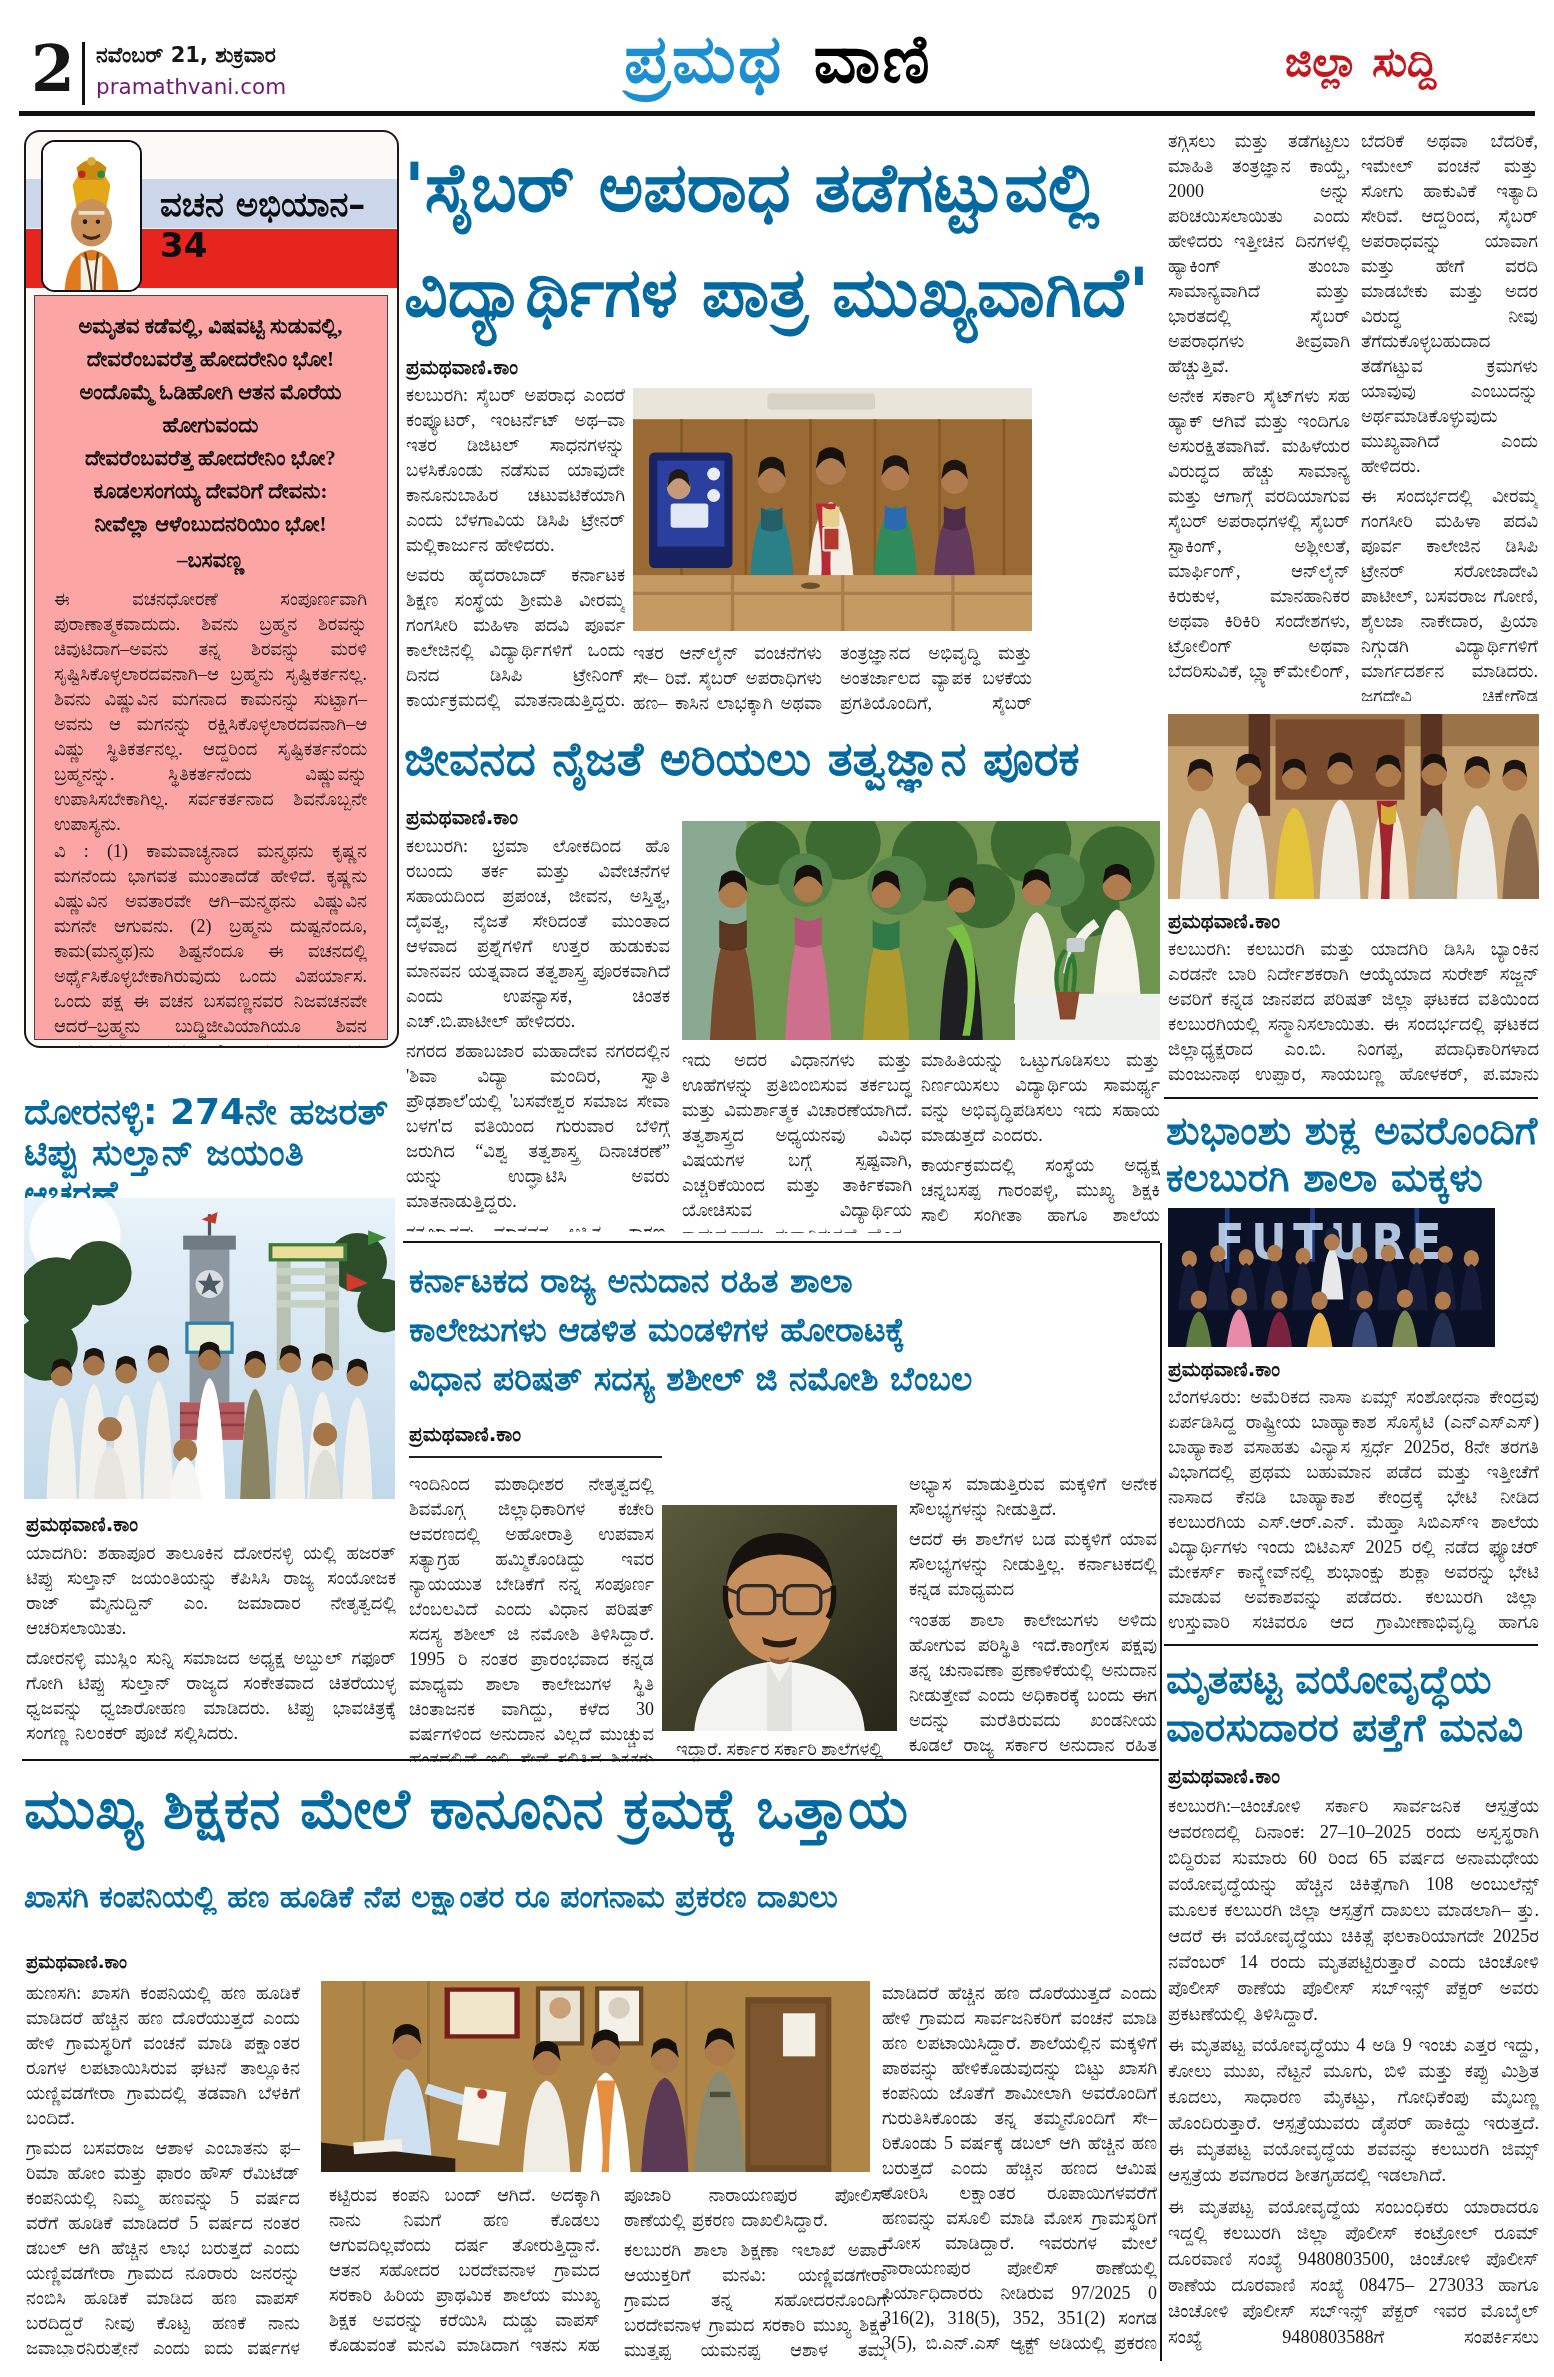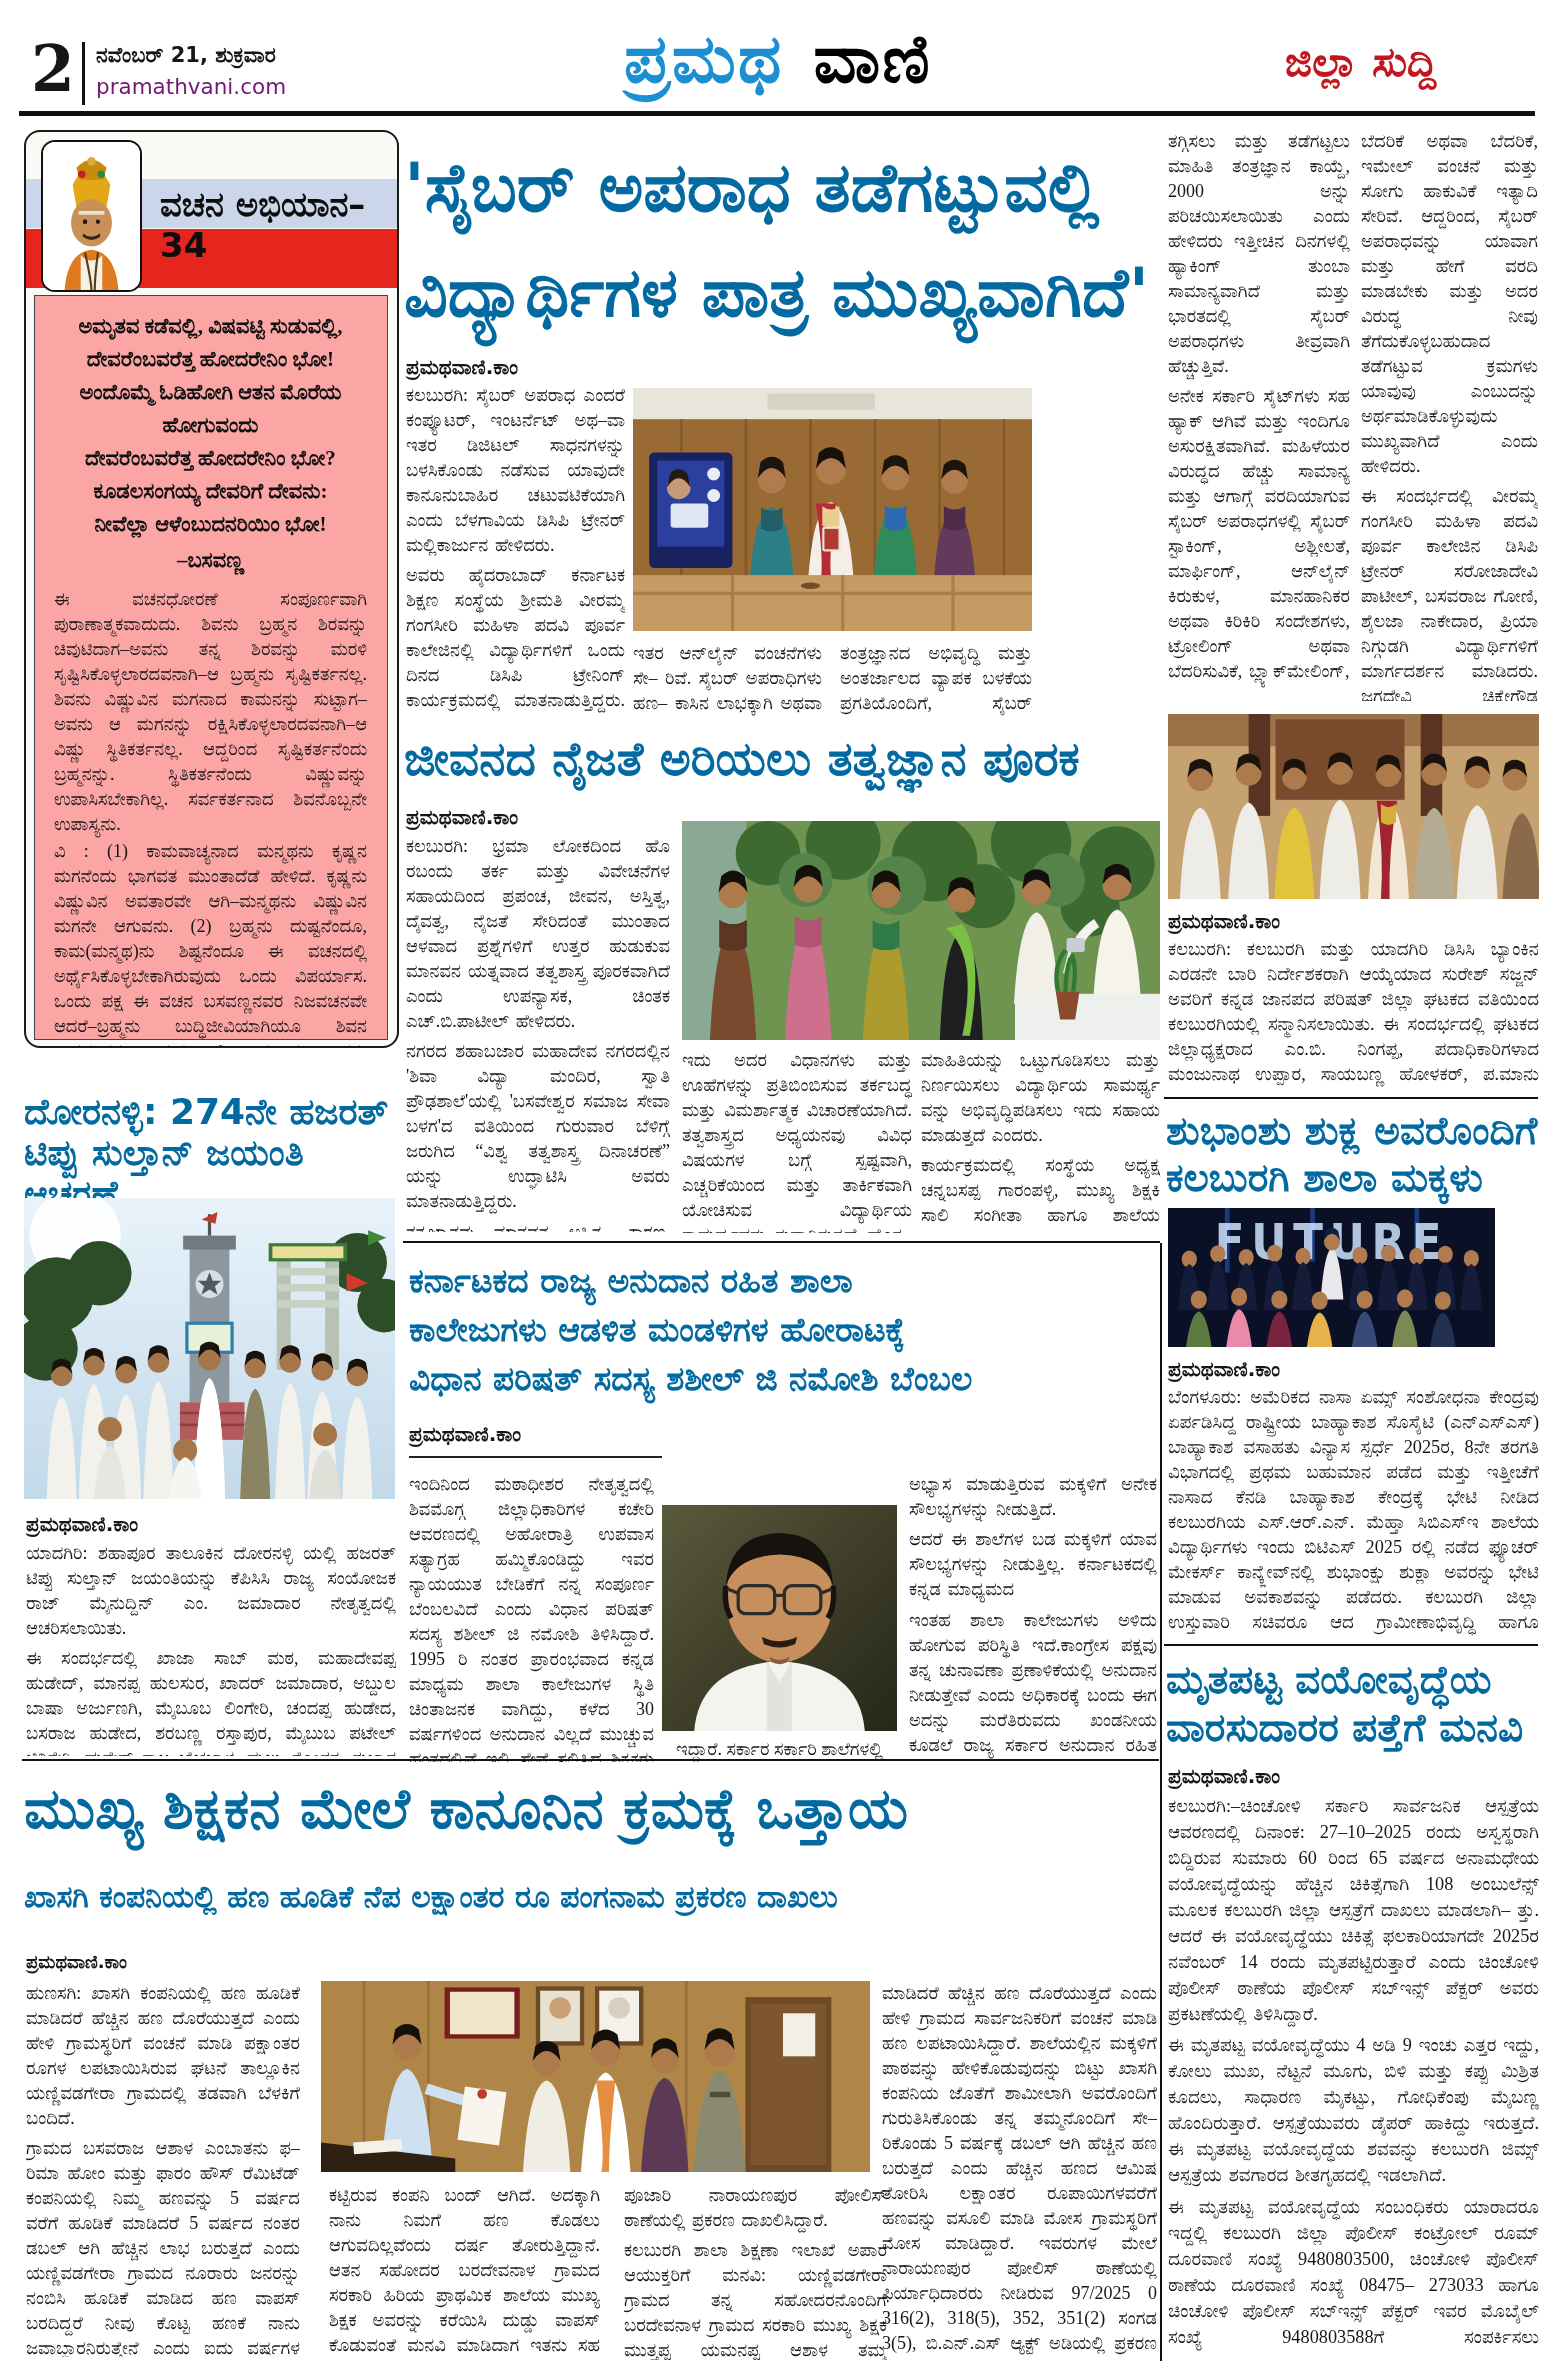--- a/index.html
+++ b/index.html
@@ -393,20 +393,21 @@
           </g>
         <path d="M130 560 q8 -90 30 -98 q22 8 30 98 Z" fill="#e8e6e0"></path>
         <path d="M270 560 q8 -70 30 -78 q22 8 30 78 Z" fill="#f5f5f2"></path>
         <path d="M530 560 q8 -85 30 -92 q22 7 30 92 Z" fill="#dfe0d8"></path>
       </g>
     </svg>
   </div>
   <div class="abs byline" style="left:26px;top:1512px;">ಪ್ರಮಥವಾಣಿ.ಕಾಂ</div>
   <div class="abs body-text" style="left:26px;top:1541px;width:370px;height:215px;overflow:hidden;">
     <p>ಯಾದಗಿರಿ: ಶಹಾಪೂರ ತಾಲೂಕಿನ ದೋರನಳ್ಳಿ ಯಲ್ಲಿ ಹಜರತ್ ಟಿಪ್ಪು ಸುಲ್ತಾನ್ ಜಯಂತಿಯನ್ನು ಕೆಪಿಸಿಸಿ ರಾಜ್ಯ ಸಂಯೋಜಕ ರಾಜ್ ಮೈನುದ್ದಿನ್ ಎಂ. ಜಮಾದಾರ ನೇತೃತ್ವದಲ್ಲಿ ಆಚರಿಸಲಾಯಿತು.</p>
+    <p>ದೋರನಳ್ಳಿ ಮುಸ್ಲಿಂ ಸುನ್ನಿ ಸಮಾಜದ ಅಧ್ಯಕ್ಷ ಅಬ್ದುಲ್ ಗಫೂರ್ ಗೋಗಿ ಟಿಪ್ಪು ಸುಲ್ತಾನ್ ರಾಜ್ಯದ ಸಂಕೇತವಾದ ಚಿತರೆಯುಳ್ಳ ಧ್ವಜವನ್ನು ಧ್ವಜಾರೋಹಣ ಮಾಡಿದರು. ಟಿಪ್ಪು ಭಾವಚಿತ್ರಕ್ಕೆ ಸಂಗಣ್ಣ ನಿಲಂಕರ್ ಪೂಜೆ ಸಲ್ಲಿಸಿದರು.</p>
     <p>ಈ ಸಂದರ್ಭದಲ್ಲಿ ಖಾಜಾ ಸಾಬ್ ಮಠ, ಮಹಾದೇವಪ್ಪ ಹುಡೇದ್, ಮಾನಪ್ಪ ಹುಲಸುರ, ಖಾದರ್ ಜಮಾದಾರ, ಅಬ್ದುಲ ಬಾಷಾ ಅರ್ಜುಣಗಿ, ಮೈಬೂಬ ಲಿಂಗೇರಿ, ಚಂದಪ್ಪ ಹುಡೇದ, ಬಸರಾಜ ಹುಡೇದ, ಶರಬಣ್ಣ ರಸ್ತಾಪುರ, ಮೈಬುಬ ಪಟೇಲ್ ಜಿನಿಕೇರಿ, ಹುಸೇನ್ ಸಾಬ ಬೈಚಬಾಳ, ಮಲ್ಲು ಕೊಂತರ, ಸುಭಾಶ ಅನವಾರ, ಸದ್ದಾಂ ಮಠ ಇನ್ನಿತರರು ಹಾಜರಿದ್ದರು.</p>
   </div>
 
   <div class="abs photo" style="left:1168px;top:714px;width:371px;height:185px;">
     <svg viewBox="0 0 690 345" preserveAspectRatio="none">
       <rect width="690" height="345" fill="#c7a271"></rect>
       <rect width="690" height="60" fill="#9a7448"></rect>
       <rect x="150" y="0" width="40" height="190" fill="#5a3322"></rect>
         <rect x="470" y="0" width="40" height="190" fill="#5a3322"></rect>
       <rect x="200" y="10" width="240" height="150" fill="#7a4a2c"></rect>

